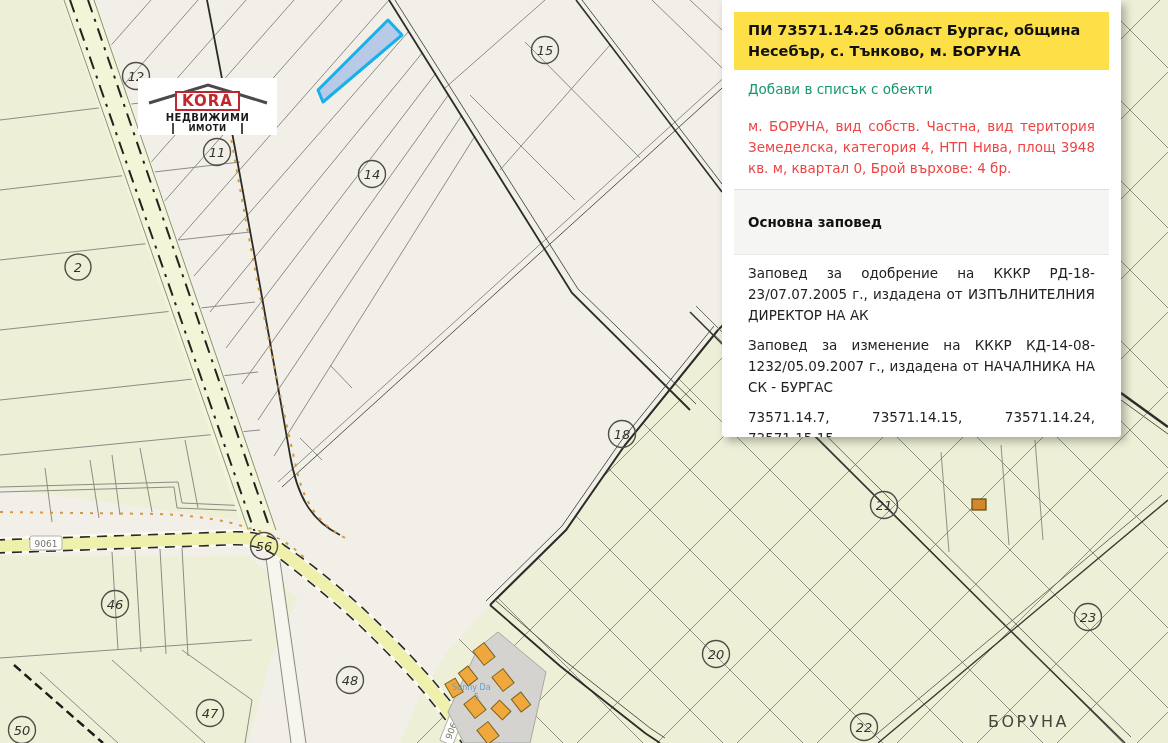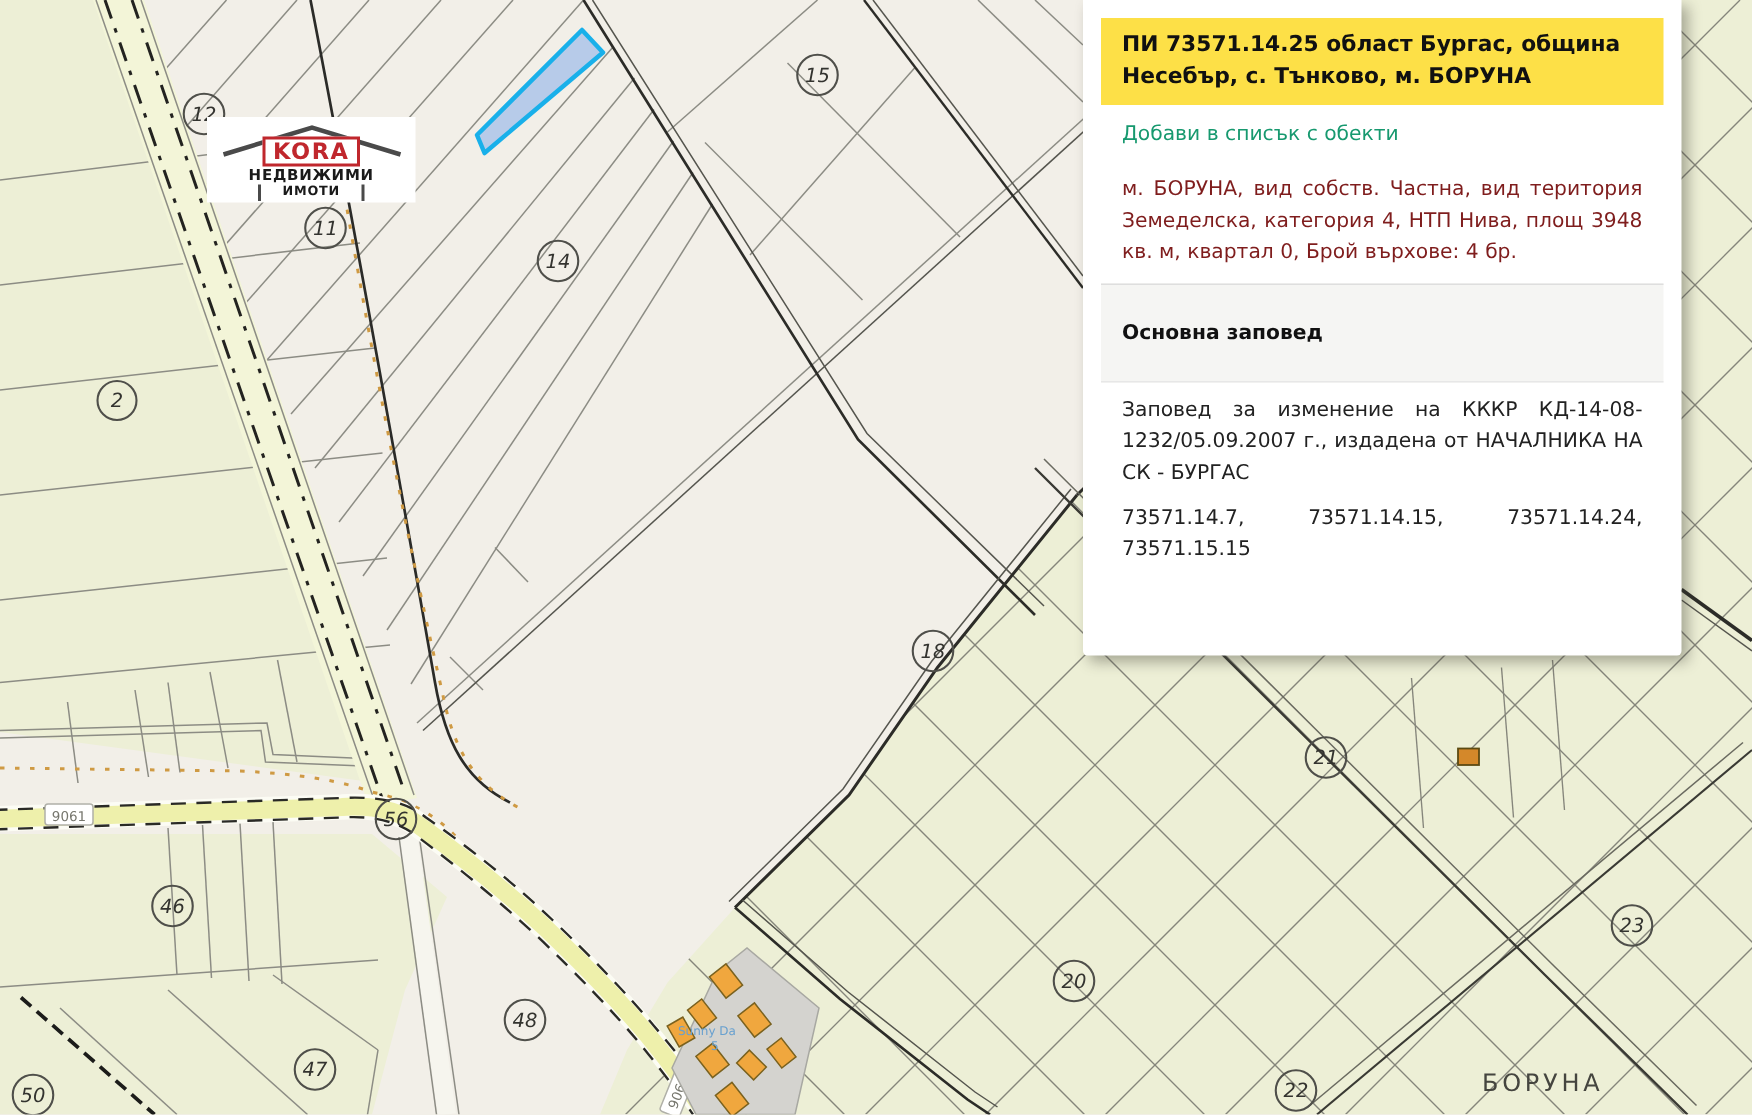--- a/index.html
+++ b/index.html
@@ -10,21 +10,21 @@
 
   
   .panel{position:absolute;left:722px;top:0;width:399px;height:437px;background:#ffffff;
          box-shadow:4px 4px 9px rgba(60,60,50,.40);border-radius:0 0 3px 3px;
          overflow:hidden;color:#1c1c1c;}
   .panel .title{margin:12px 12px 0 12px;background:#fde047;padding:8px 14px;
          font-size:14.5px;font-weight:bold;line-height:21px;color:#111;}
   .panel .addlink{display:block;margin:11px 26px 19px 26px;font-size:13.5px;
          color:#17996f;text-decoration:none;cursor:pointer;}
   .panel .desc{margin:14px 26px 10px 26px;font-size:13.5px;line-height:21px;
-         text-align:justify;color:#7f1d1d;}
+         text-align:justify;color:#ef4444;}
   .panel .sec-h{margin:0 12px;background:#f5f5f3;border-top:1px solid #dedede;
          border-bottom:1px solid #e7e7e7;padding:24px 14px;font-size:13.5px;
          font-weight:bold;color:#111;}
   .panel .sec-t{margin:8px 26px 9px 26px;font-size:13.5px;line-height:21px;
          text-align:justify;color:#222;}
 
   
   .logo{position:absolute;left:138px;top:78px;width:139px;height:57px;background:#ffffff;
         display:flex;flex-direction:column;align-items:center;justify-content:flex-start;}
   .logo .roof{margin-top:3px;}
@@ -303,17 +303,18 @@
   <div class="l1">НЕДВИЖИМИ</div>
   <div class="l2">ИМОТИ</div>
 </div>
 
 <div class="panel">
   <div class="title">ПИ 73571.14.25 област Бургас, община Несебър, с. Тънково, м. БОРУНА</div>
   <a class="addlink" href="#">Добави в списък с обекти</a>
   <div class="desc">м. БОРУНА, вид собств. Частна, вид територия Земеделска, категория 4, НТП Нива, площ 3948 кв. м, квартал 0, Брой върхове: 4 бр.</div>
 
   <div class="sec-h">Основна заповед</div>
+  <div class="sec-t">Заповед за одобрение на КККР РД-18-23/07.07.2005 г., издадена от ИЗПЪЛНИТЕЛНИЯ ДИРЕКТОР НА АК</div>
 
   <div class="sec-t">Заповед за изменение на КККР КД-14-08-1232/05.09.2007 г., издадена от НАЧАЛНИКА НА СК - БУРГАС</div>
 
   <div class="sec-t">73571.14.7, 73571.14.15, 73571.14.24, 73571.15.15</div>
 </div>
 
 </body></html>

